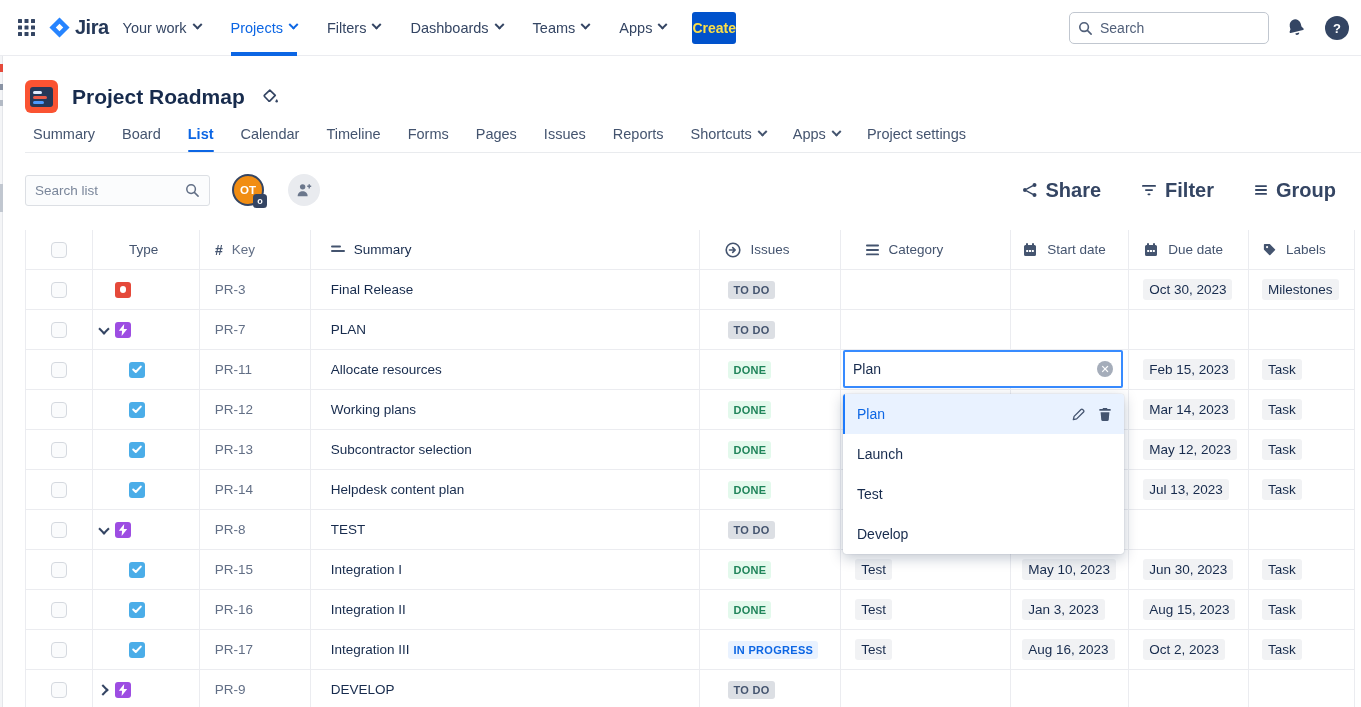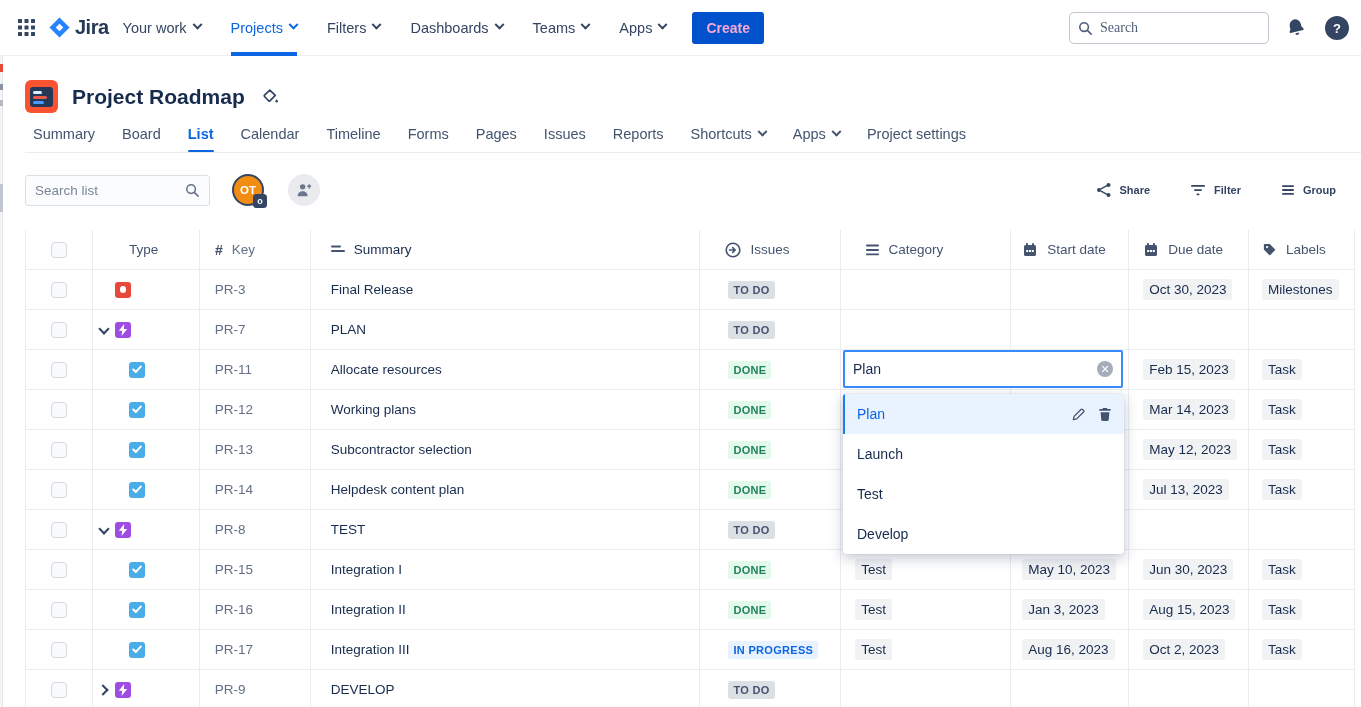--- a/index.html
+++ b/index.html
@@ -13,26 +13,26 @@
   .appswitcher { width:32px; height:32px; display:flex; align-items:center; justify-content:center; border-radius:4px; cursor:pointer; }
   .logo { display:flex; align-items:center; gap:4px; margin:0 14px 0 6px; cursor:pointer; }
   .logo-text { font-size:20px; font-weight:700; color:#253858; letter-spacing:-0.5px; }
   .nav-menu { display:flex; align-items:center; gap:30px; height:56px; }
   .nav-item { position:relative; display:flex; align-items:center; gap:7px; height:56px; font-size:14.5px; font-weight:500;
               color:#344563; cursor:pointer; white-space:nowrap; }
   .nav-item.active { color:#0C66E4; }
   .nav-item.active::after { content:""; position:absolute; left:0; right:0; bottom:0; height:4px; background:#0C66E4; }
   .chev { width:7px; height:7px; border-right:2px solid currentColor; border-bottom:2px solid currentColor;
           transform:rotate(45deg) translate(-2px,-2px); display:inline-block; }
-  .create-btn { margin-left:26px; height:32px; padding:0 14px; background:#0052CC; color:#f9a8d4; font-size:14px; font-weight:600;
+  .create-btn { margin-left:26px; height:32px; padding:0 0; background:#0052CC; color:#fde047; font-size:14px; font-weight:600;
                 border:none; border-radius:3px; cursor:pointer; }
   .topnav-right { position:absolute; right:10px; top:0; height:56px; display:flex; align-items:center; gap:13px; }
   .global-search { width:200px; height:32px; border:1px solid #C1C7D0; border-radius:5px; display:flex; align-items:center;
                    padding:0 8px; gap:7px; color:#44546F; }
-  .global-search input { border:none; outline:none; width:150px; font-size:14px; font-family:Liberation Serif, serif; color:#172B4D; background:transparent; }
+  .global-search input { border:none; outline:none; width:150px; font-size:14px; font-family:Liberation Sans, sans-serif; color:#172B4D; background:transparent; }
   .global-search input::placeholder { color:#505F79; }
   .icon-btn { width:28px; height:28px; display:flex; align-items:center; justify-content:center; cursor:pointer; }
   .help-circle { width:24px; height:24px; border-radius:50%; background:#344563; color:#fff; font-size:13px; font-weight:700;
                  display:flex; align-items:center; justify-content:center; }
 
   
   .sliver { position:absolute; left:0; top:56px; bottom:0; width:3px; background:#F4F5F7; border-right:1px solid #E4E6EA; z-index:5; }
   .sliver i { position:absolute; left:0; width:3px; display:block; }
 
   
@@ -60,21 +60,21 @@
   .list-search input::placeholder { color:#7A869A; }
   .list-search .mag { margin-left:auto; }
   .avatars { display:flex; align-items:center; margin-left:22px; gap:24px; }
   .user-avatar { position:relative; width:32px; height:32px; border-radius:50%; background:#F18D13; border:2.5px solid #344563;
                  color:#fff; font-size:11.5px; font-weight:700; display:flex; align-items:center; justify-content:center; cursor:pointer; }
   .user-avatar .mini-badge { position:absolute; right:-5px; bottom:-4px; width:14px; height:14px; background:#344563; border-radius:3.5px;
                              color:#fff; font-size:9px; font-weight:700; display:flex; align-items:center; justify-content:center; }
   .add-people { width:32px; height:32px; border-radius:50%; background:#E9EBEF; color:#6B778C; display:flex; align-items:center;
                 justify-content:center; cursor:pointer; }
   .view-actions { margin-left:auto; display:flex; align-items:center; gap:40px; }
-  .view-action { display:flex; align-items:center; gap:8px; font-size:11px; font-weight:600; color:#344563; cursor:pointer; }
+  .view-action { display:flex; align-items:center; gap:8px; font-size:20px; font-weight:600; color:#344563; cursor:pointer; }
 
   
   .listtable { position:absolute; left:25px; top:230px; width:1330px; border-left:1px solid #EBECF0; font-size:13.5px; }
   .trow { display:flex; height:40px; border-bottom:1px solid #EBECF0; background:#fff; }
   .cell { display:flex; align-items:center; border-right:1px solid #EBECF0; height:100%; overflow:hidden; }
   .c-check    { width:67px;  justify-content:center; }
   .c-type     { width:107px; }
   .c-key      { width:111px; padding-left:15px; color:#626F86; }
   .c-summary  { width:390px; padding-left:20px; color:#172B4D; }
   .c-status   { width:141px; padding-left:28px; }

